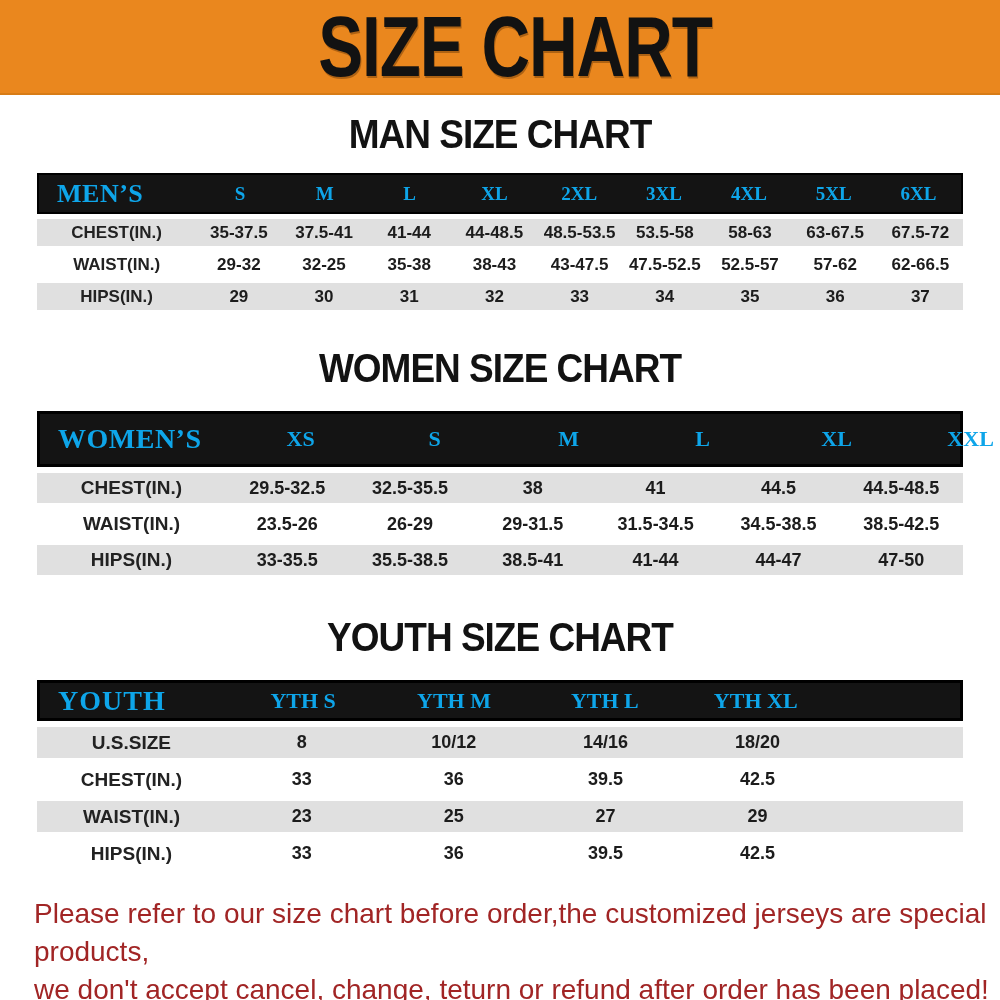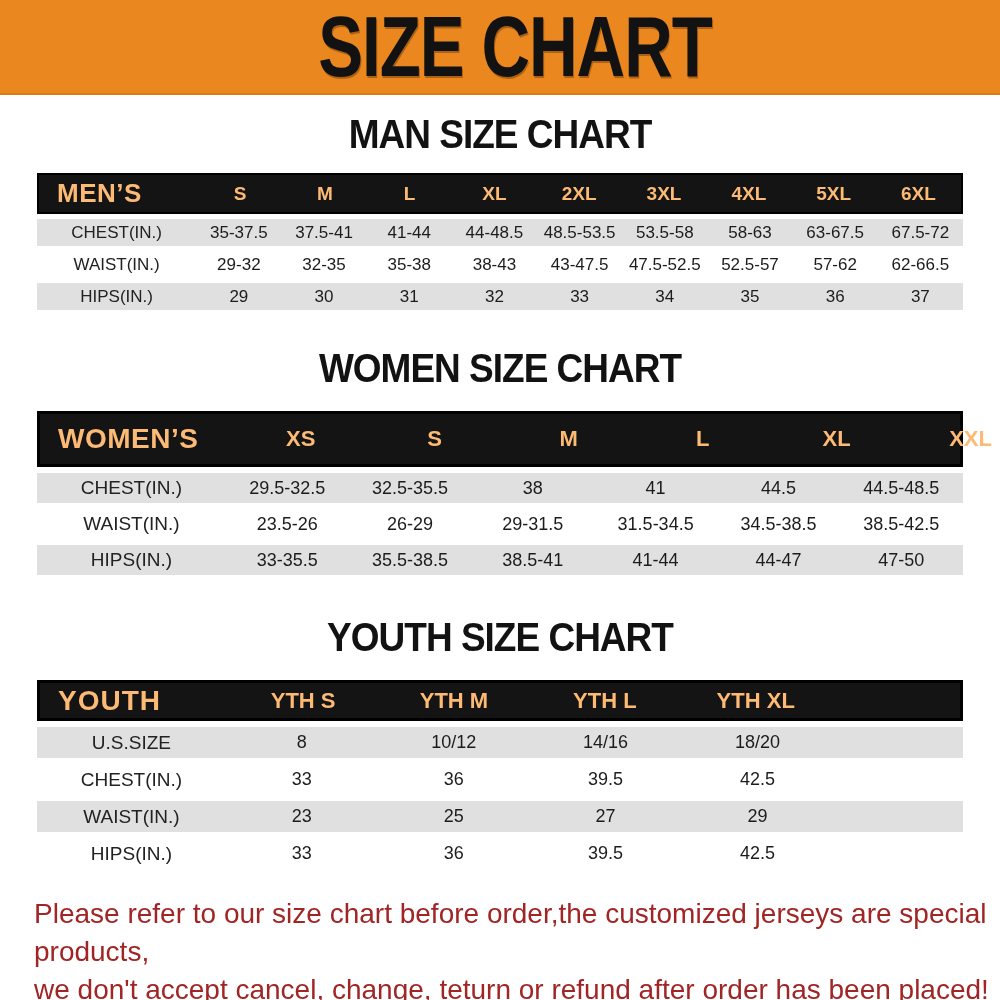--- a/index.html
+++ b/index.html
@@ -45,22 +45,23 @@
     width:926px;
     margin:0 auto;
   }
   .men-table{margin-top:17px;}
   .women-table{margin-top:21px;}
   .youth-table{margin-top:21px;}
   .hdr{
     display:grid;
     align-items:center;
     background:#141414;
-    color:#fdba74;
+    color:#0ea5e9;
     box-sizing:border-box;
+    font-family:Liberation Serif, serif;
   }
   .men-hdr{
     grid-template-columns:17.2% repeat(9, 9.2%);
     height:41px;
     border:2px solid #000;
   }
   .women-hdr{
     grid-template-columns:20.4% repeat(6, 13.26%);
     height:56px;
     border:3px solid #000;
@@ -86,20 +87,21 @@
     white-space:nowrap;
   }
   .men-hdr .szcell{font-size:19px;}
   .women-hdr .szcell{font-size:22px;}
   .youth-hdr .szcell{font-size:22px;}
   .trow{
     display:grid;
     align-items:center;
     background:#ffffff;
     color:#1c1c1c;
+    font-weight:bold;
   }
   .trow.alt{background:#E0E0E0;}
   .men-row{
     grid-template-columns:17.2% repeat(9, 9.2%);
     height:27px;margin-top:5px;
   }
   .women-row{
     grid-template-columns:20.4% repeat(6, 13.26%);
     height:30px;margin-top:6px;
   }
@@ -160,21 +162,21 @@
     <div class="vcell">44-48.5</div>
     <div class="vcell">48.5-53.5</div>
     <div class="vcell">53.5-58</div>
     <div class="vcell">58-63</div>
     <div class="vcell">63-67.5</div>
     <div class="vcell">67.5-72</div>
   </div>
   <div class="trow men-row">
     <div class="rlabel">WAIST(IN.)</div>
     <div class="vcell">29-32</div>
-    <div class="vcell">32-35</div>
+    <div class="vcell">32-25</div>
     <div class="vcell">35-38</div>
     <div class="vcell">38-43</div>
     <div class="vcell">43-47.5</div>
     <div class="vcell">47.5-52.5</div>
     <div class="vcell">52.5-57</div>
     <div class="vcell">57-62</div>
     <div class="vcell">62-66.5</div>
   </div>
   <div class="trow men-row alt">
     <div class="rlabel">HIPS(IN.)</div>

